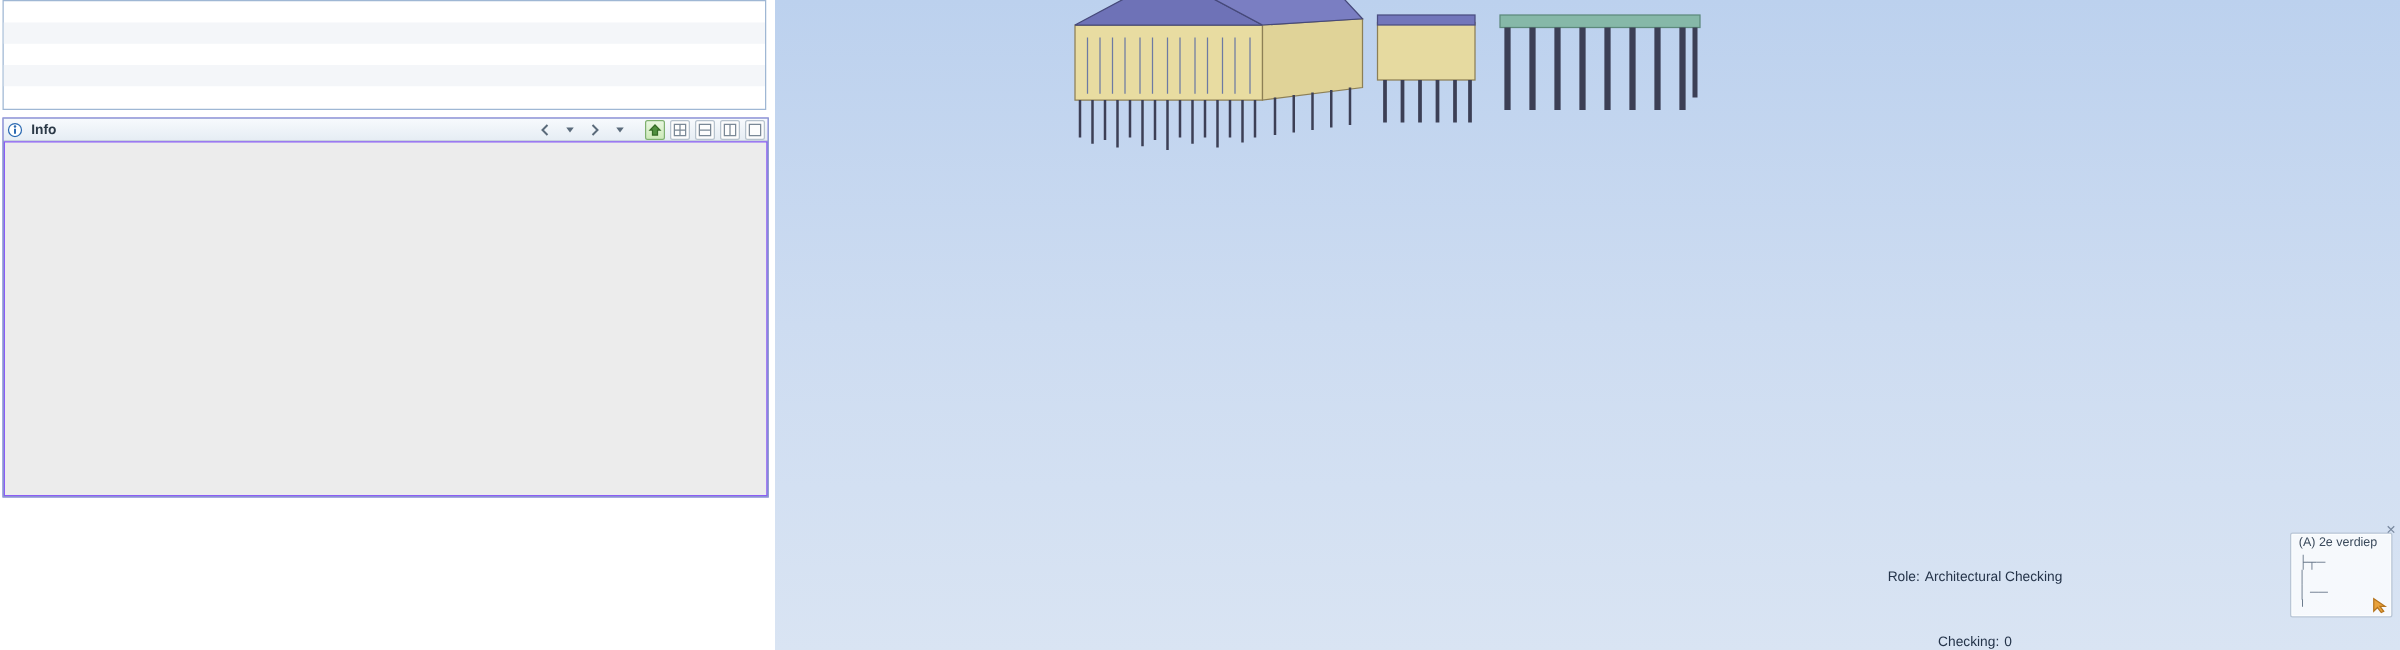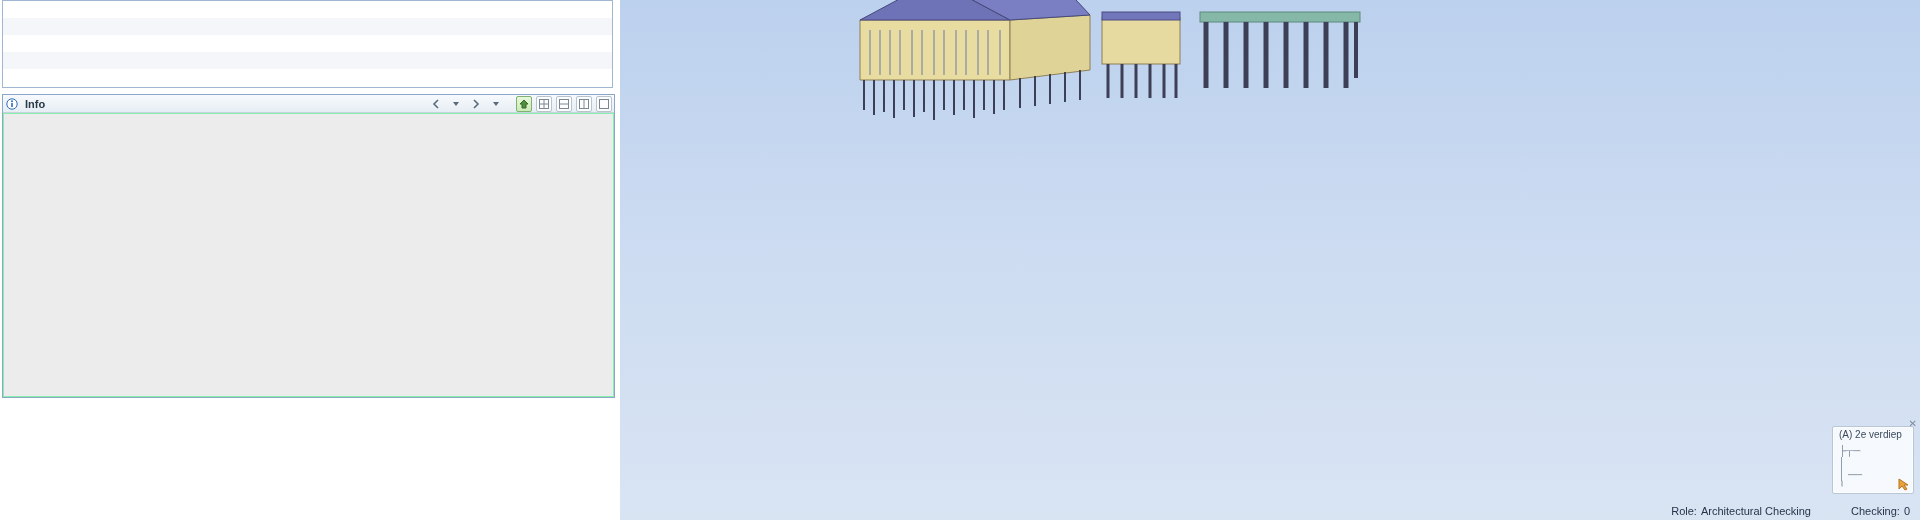--- a/index.html
+++ b/index.html
@@ -16,21 +16,21 @@
   .upper-panel {
     position: absolute; left: 2px; top: 0; width: 611px; height: 88px;
     border: 1px solid #9fb7d4; background: #fff;
   }
   .upper-panel .row { height: 17px; }
   .upper-panel .row.alt { background: #f4f6f9; }
 
   
   .info-panel {
     position: absolute; left: 2px; top: 94px; width: 613px; height: 304px;
-    border: 1px solid #8ba6c7; background: #86efac;
+    border: 1px solid #8ba6c7; background: #8b5cf6;
   }
   .info-header {
     display: flex; align-items: center; height: 18px;
     background: linear-gradient(to bottom,#f7fafd,#e6edf4);
     border-bottom: 1px solid #c7d2de; padding: 0 2px; gap: 4px;
   }
   .info-header .title { font-weight: bold; color: #2b3947; margin-left: 2px; }
   .info-header .spacer { flex: 1; }
   .tool-btn {
     display: inline-flex; align-items: center; justify-content: center;
@@ -64,20 +64,21 @@
   .nav-widget .corner-icon {
     position: absolute; right: 2px; bottom: 2px; width: 14px; height: 14px;
   }
 
   
   .status-bar {
     position: absolute; left: 620px; right: 0; bottom: 0; height: 18px;
     display: flex; align-items: center; justify-content: flex-end;
     gap: 40px; padding: 0 10px; color: #25344a; font-size: 11px;
     background: transparent;
+    flex-direction: column;
   }
   .status-bar .cell { display: inline-flex; gap: 4px; }
   .info-icon {
     display:inline-flex; width:14px; height:14px; align-items:center; justify-content:center;
   }
 </style>
 </head>
 <body>
 <div id="root">
 

